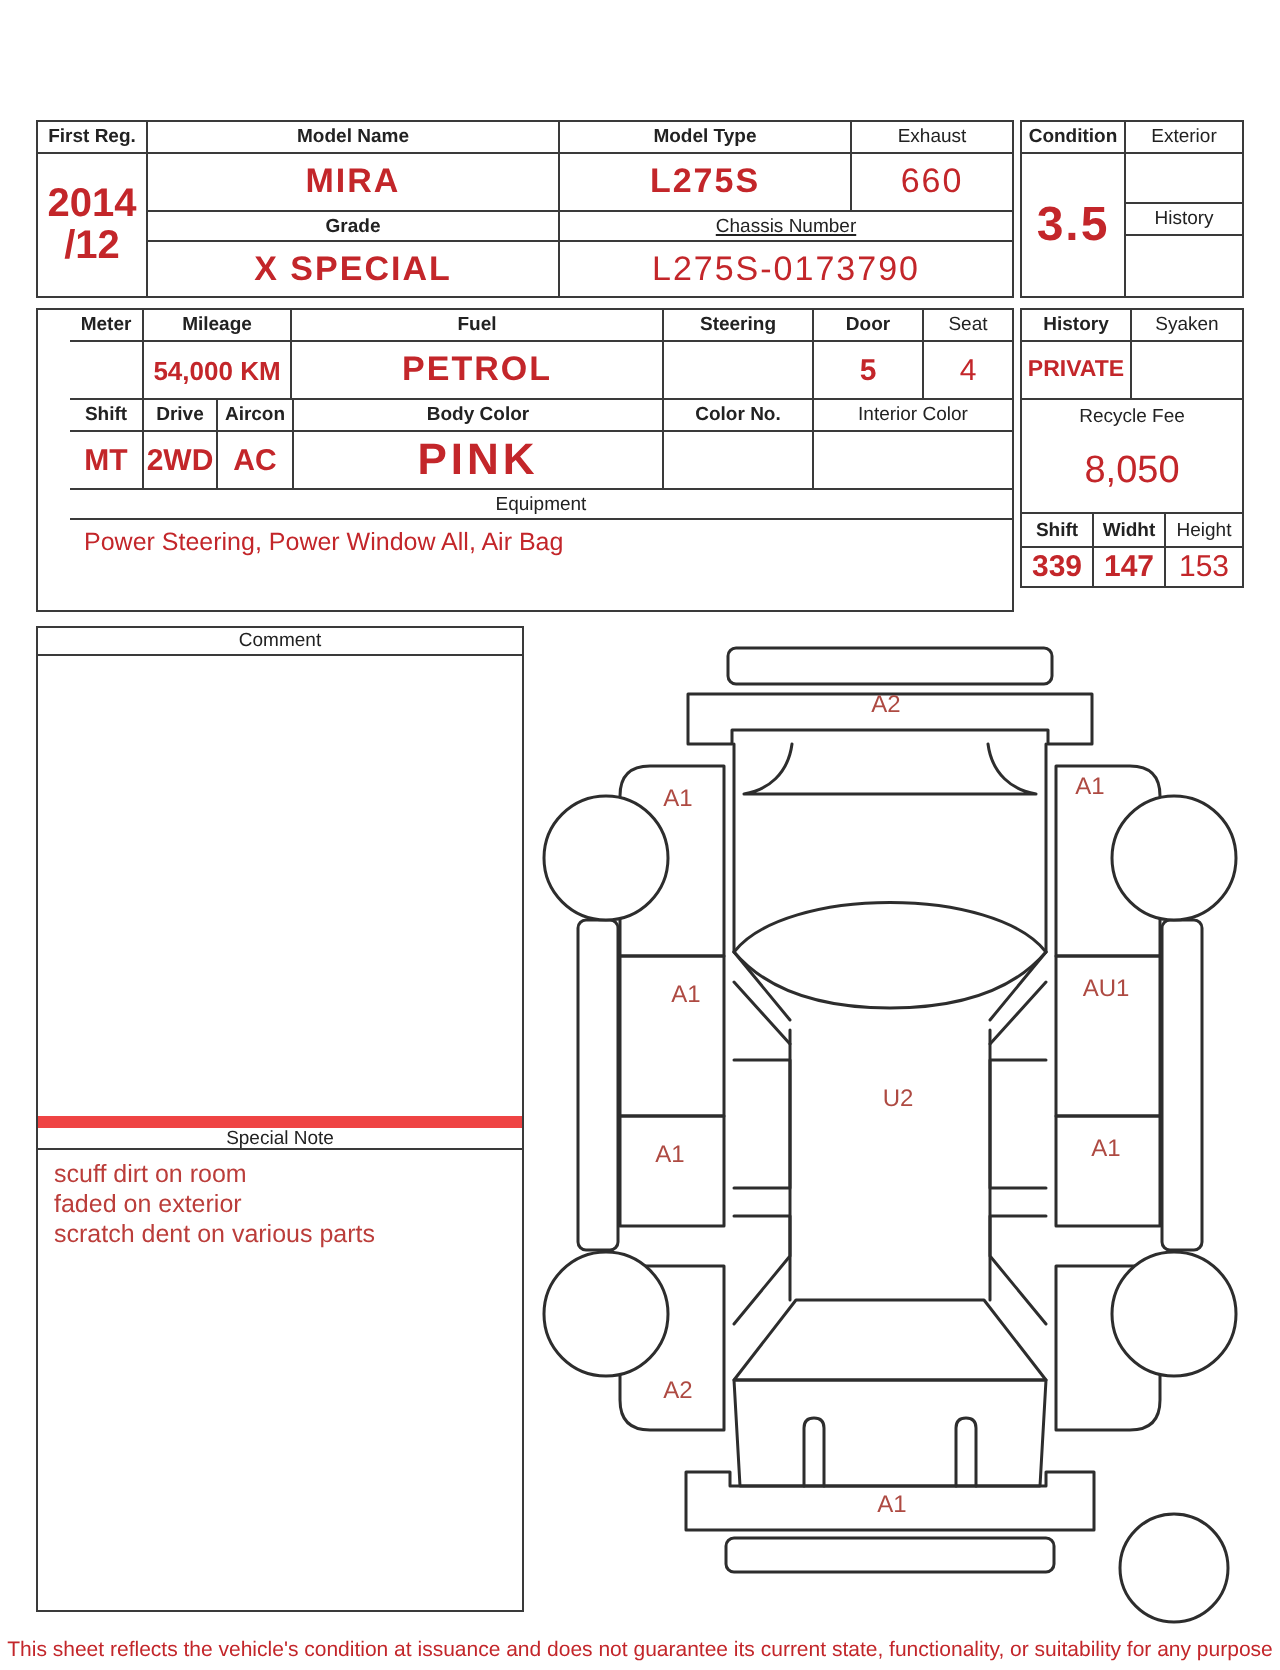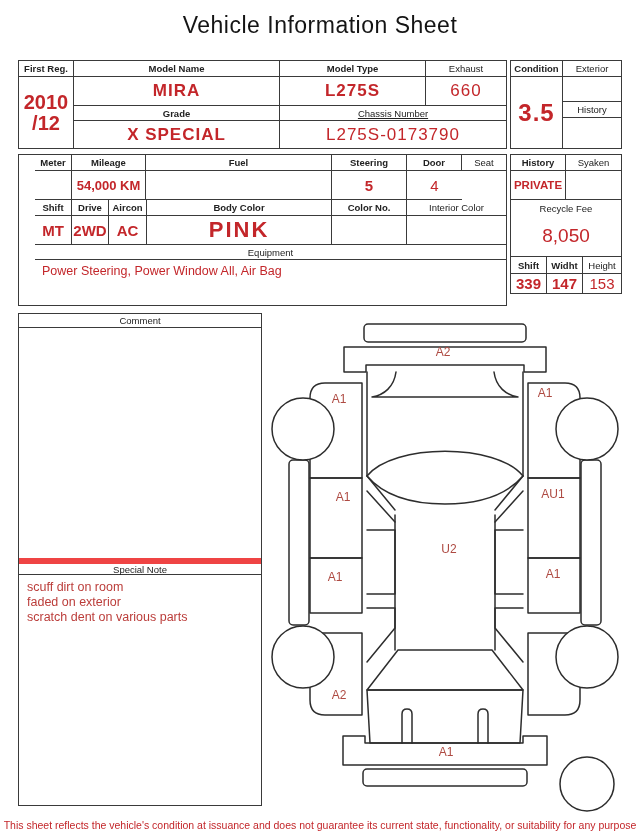--- a/index.html
+++ b/index.html
@@ -34,30 +34,29 @@
               font-size:10.5px;color:#c3262a;}
   svg .ln{fill:none;stroke:#2d2d2d;stroke-width:1.5;stroke-linejoin:round;stroke-linecap:round;}
   svg .wh{fill:#ffffff;stroke:#2d2d2d;stroke-width:1.5;}
   svg text{font-family:"Liberation Sans",sans-serif;font-size:12px;fill:#ae4a42;text-anchor:middle;}
 </style>
 </head>
 <body>
 
 <div class="sheet">
 
-  <div class="title">Vehicle Information Sheet</div>
 
   <div class="box" style="left:18px;top:60px;width:489px;height:89px;">
     <div class="grid" style="grid-template-columns:55px 206px 146px 1fr;grid-template-rows:16px 29px 15px 1fr;">
       <div class="cell hdr br bb" style="grid-row:1;grid-column:1;">First Reg.</div>
       <div class="cell hdr br bb" style="grid-row:1;grid-column:2;">Model Name</div>
       <div class="cell hdr br bb" style="grid-row:1;grid-column:3;">Model Type</div>
       <div class="cell hdr bb" style="grid-row:1;grid-column:4;">Exhaust</div>
       <div class="cell val br firstreg" style="grid-row:2/5;grid-column:1;">
-        <span>2010</span>
+        <span>2014</span>
         <span>/12</span>
       </div>
       <div class="cell val v17 br bb" style="grid-row:2;grid-column:2;">MIRA</div>
       <div class="cell val v17 br bb" style="grid-row:2;grid-column:3;">L275S</div>
       <div class="cell val v17 bb" style="grid-row:2;grid-column:4;">660</div>
       <div class="cell hdr br bb" style="grid-row:3;grid-column:2;">Grade</div>
       <div class="cell hdr bb" style="grid-row:3;grid-column:3/5;text-decoration:underline;">Chassis Number</div>
       <div class="cell val v17 br" style="grid-row:4;grid-column:2;">X SPECIAL</div>
       <div class="cell val v17" style="grid-row:4;grid-column:3/5;">L275S-0173790</div>
     </div>
@@ -78,20 +77,21 @@
     <div class="stack">
       <div class="grid" style="height:45px;grid-template-columns:37px 74px 186px 75px 55px 1fr;grid-template-rows:16px 1fr;flex:none;">
         <div class="cell hdr br bb">Meter</div>
         <div class="cell hdr br bb">Mileage</div>
         <div class="cell hdr br bb">Fuel</div>
         <div class="cell hdr br bb">Steering</div>
         <div class="cell hdr br bb">Door</div>
         <div class="cell hdr bb">Seat</div>
         <div class="cell val br bb"></div>
         <div class="cell val v13 br bb">54,000 KM</div>
+        <div class="cell val v17 br bb">PETROL</div>
         <div class="cell val br bb"></div>
         <div class="cell val v15 br bb">5</div>
         <div class="cell val v15 bb">4</div>
       </div>
       <div class="grid" style="height:45px;grid-template-columns:37px 37px 38px 185px 75px 1fr;grid-template-rows:16px 1fr;flex:none;">
         <div class="cell hdr br bb">Shift</div>
         <div class="cell hdr br bb">Drive</div>
         <div class="cell hdr br bb">Aircon</div>
         <div class="cell hdr br bb">Body Color</div>
         <div class="cell hdr br bb">Color No.</div>

